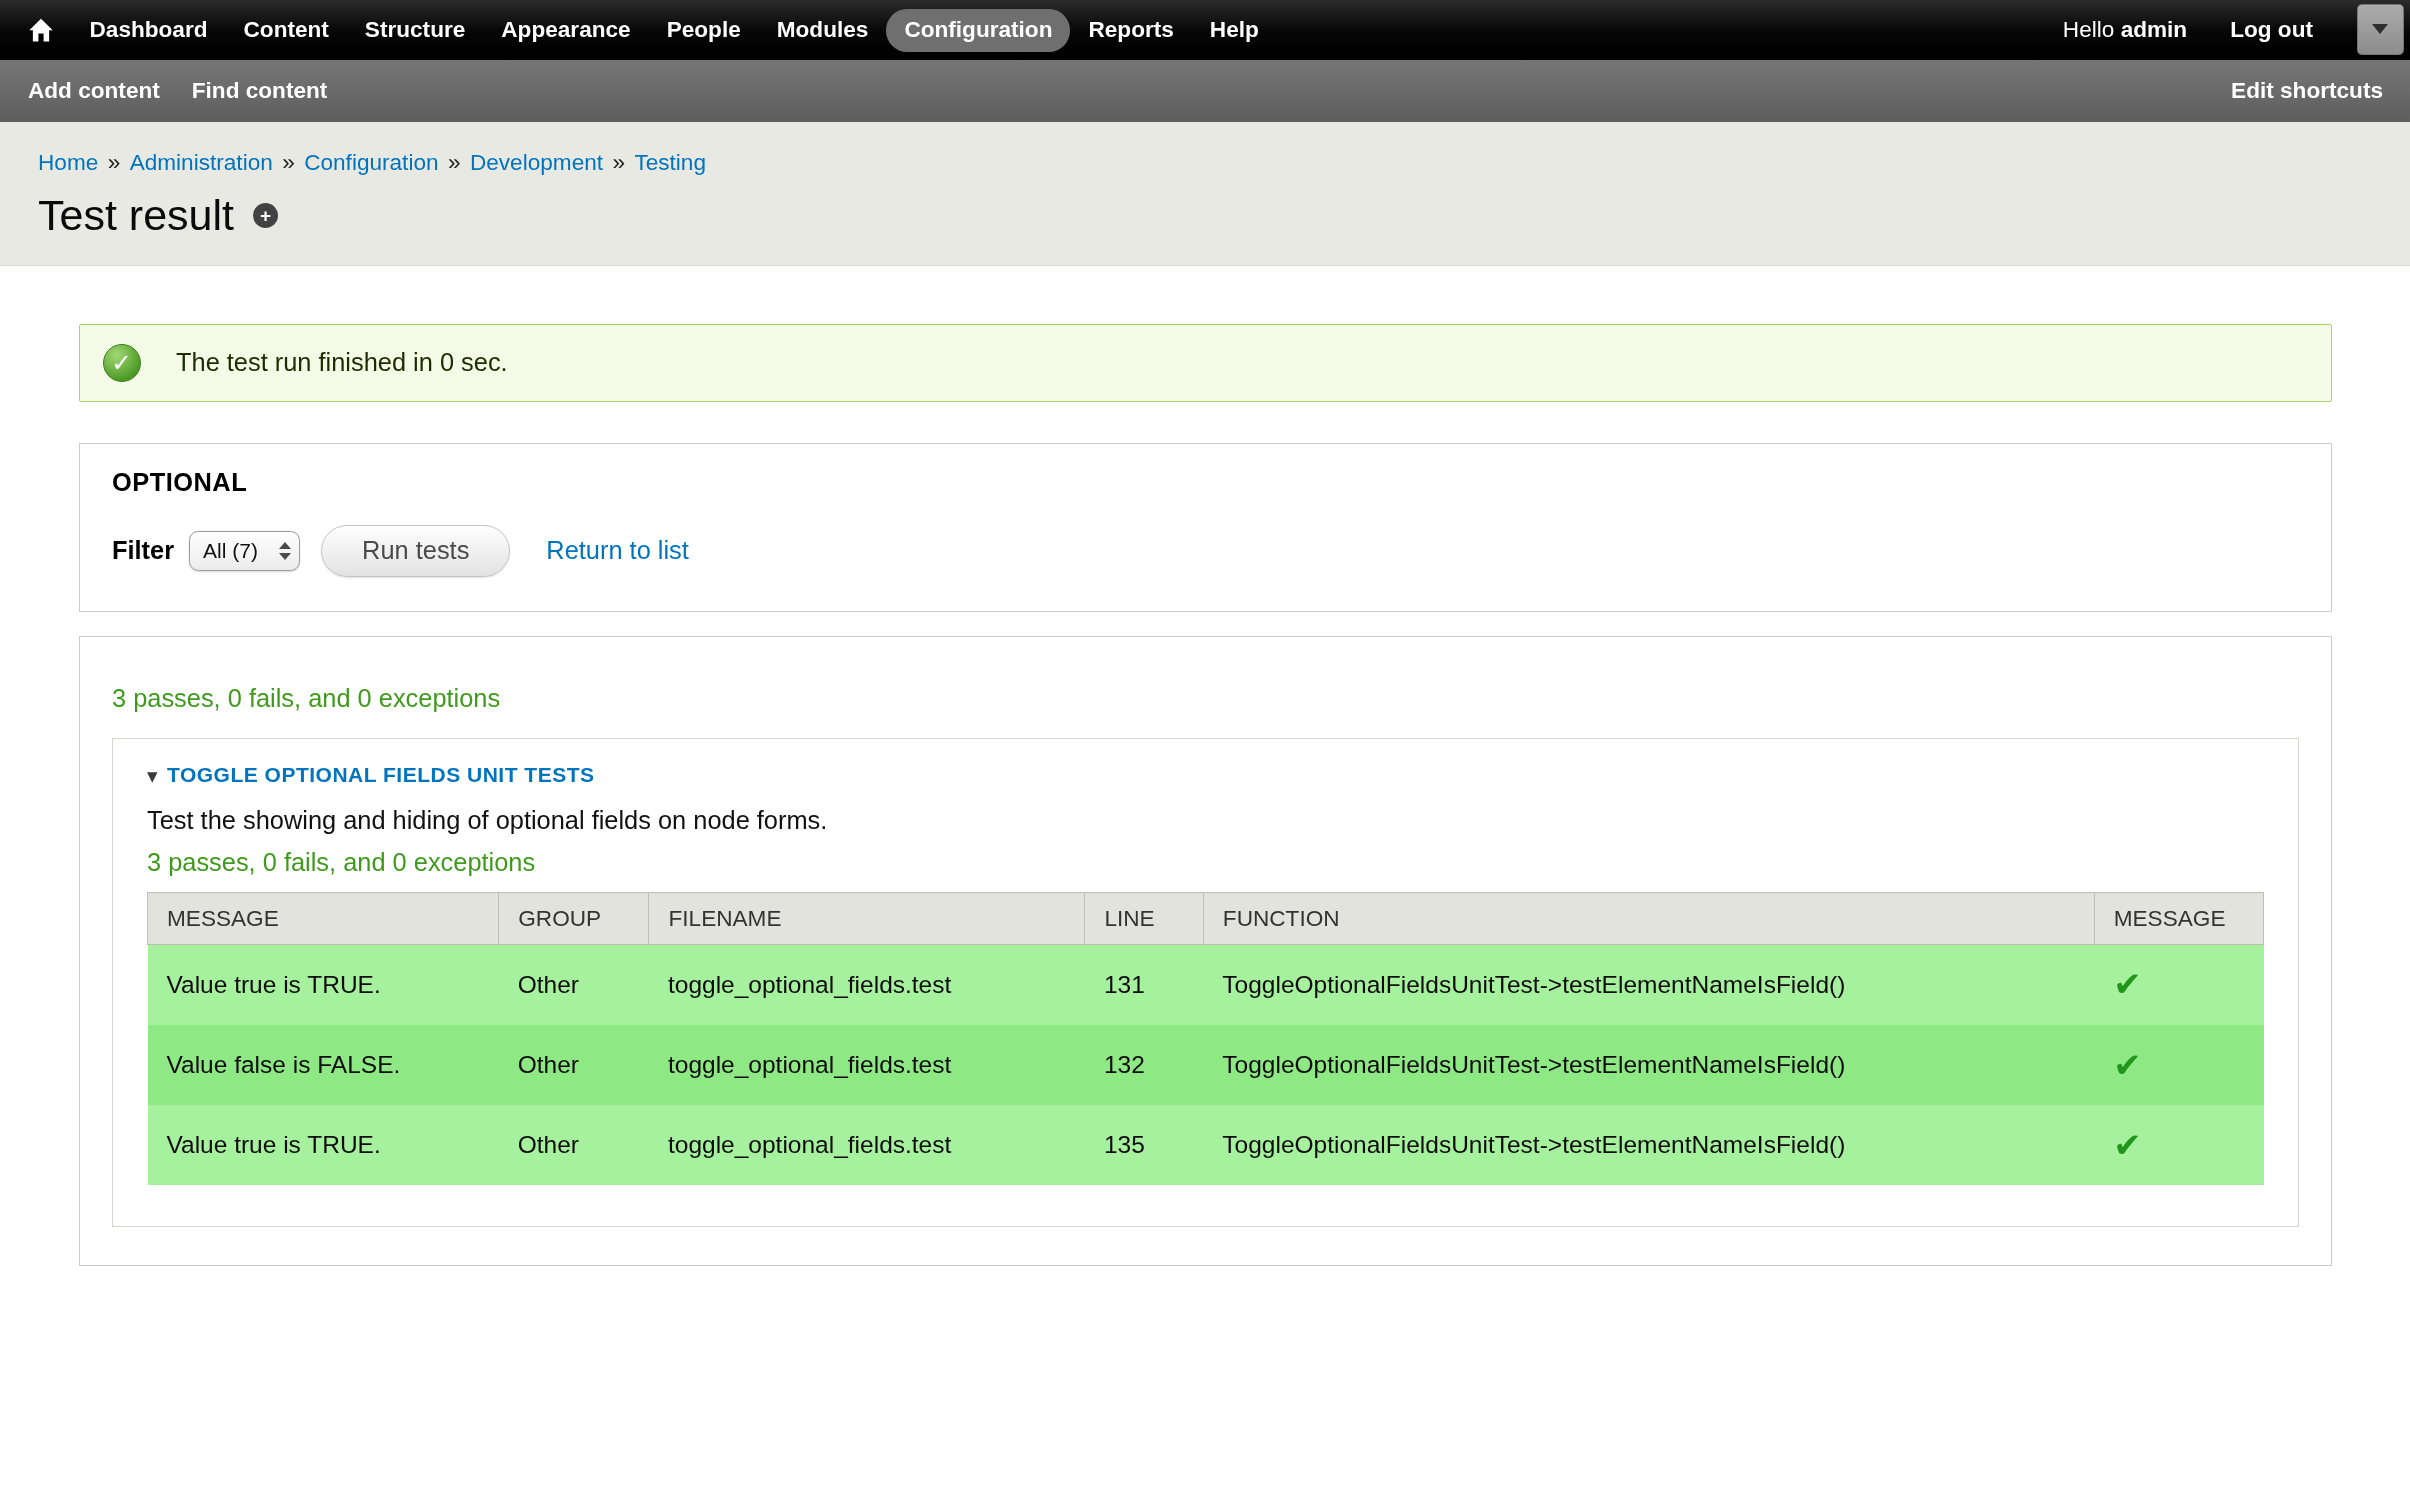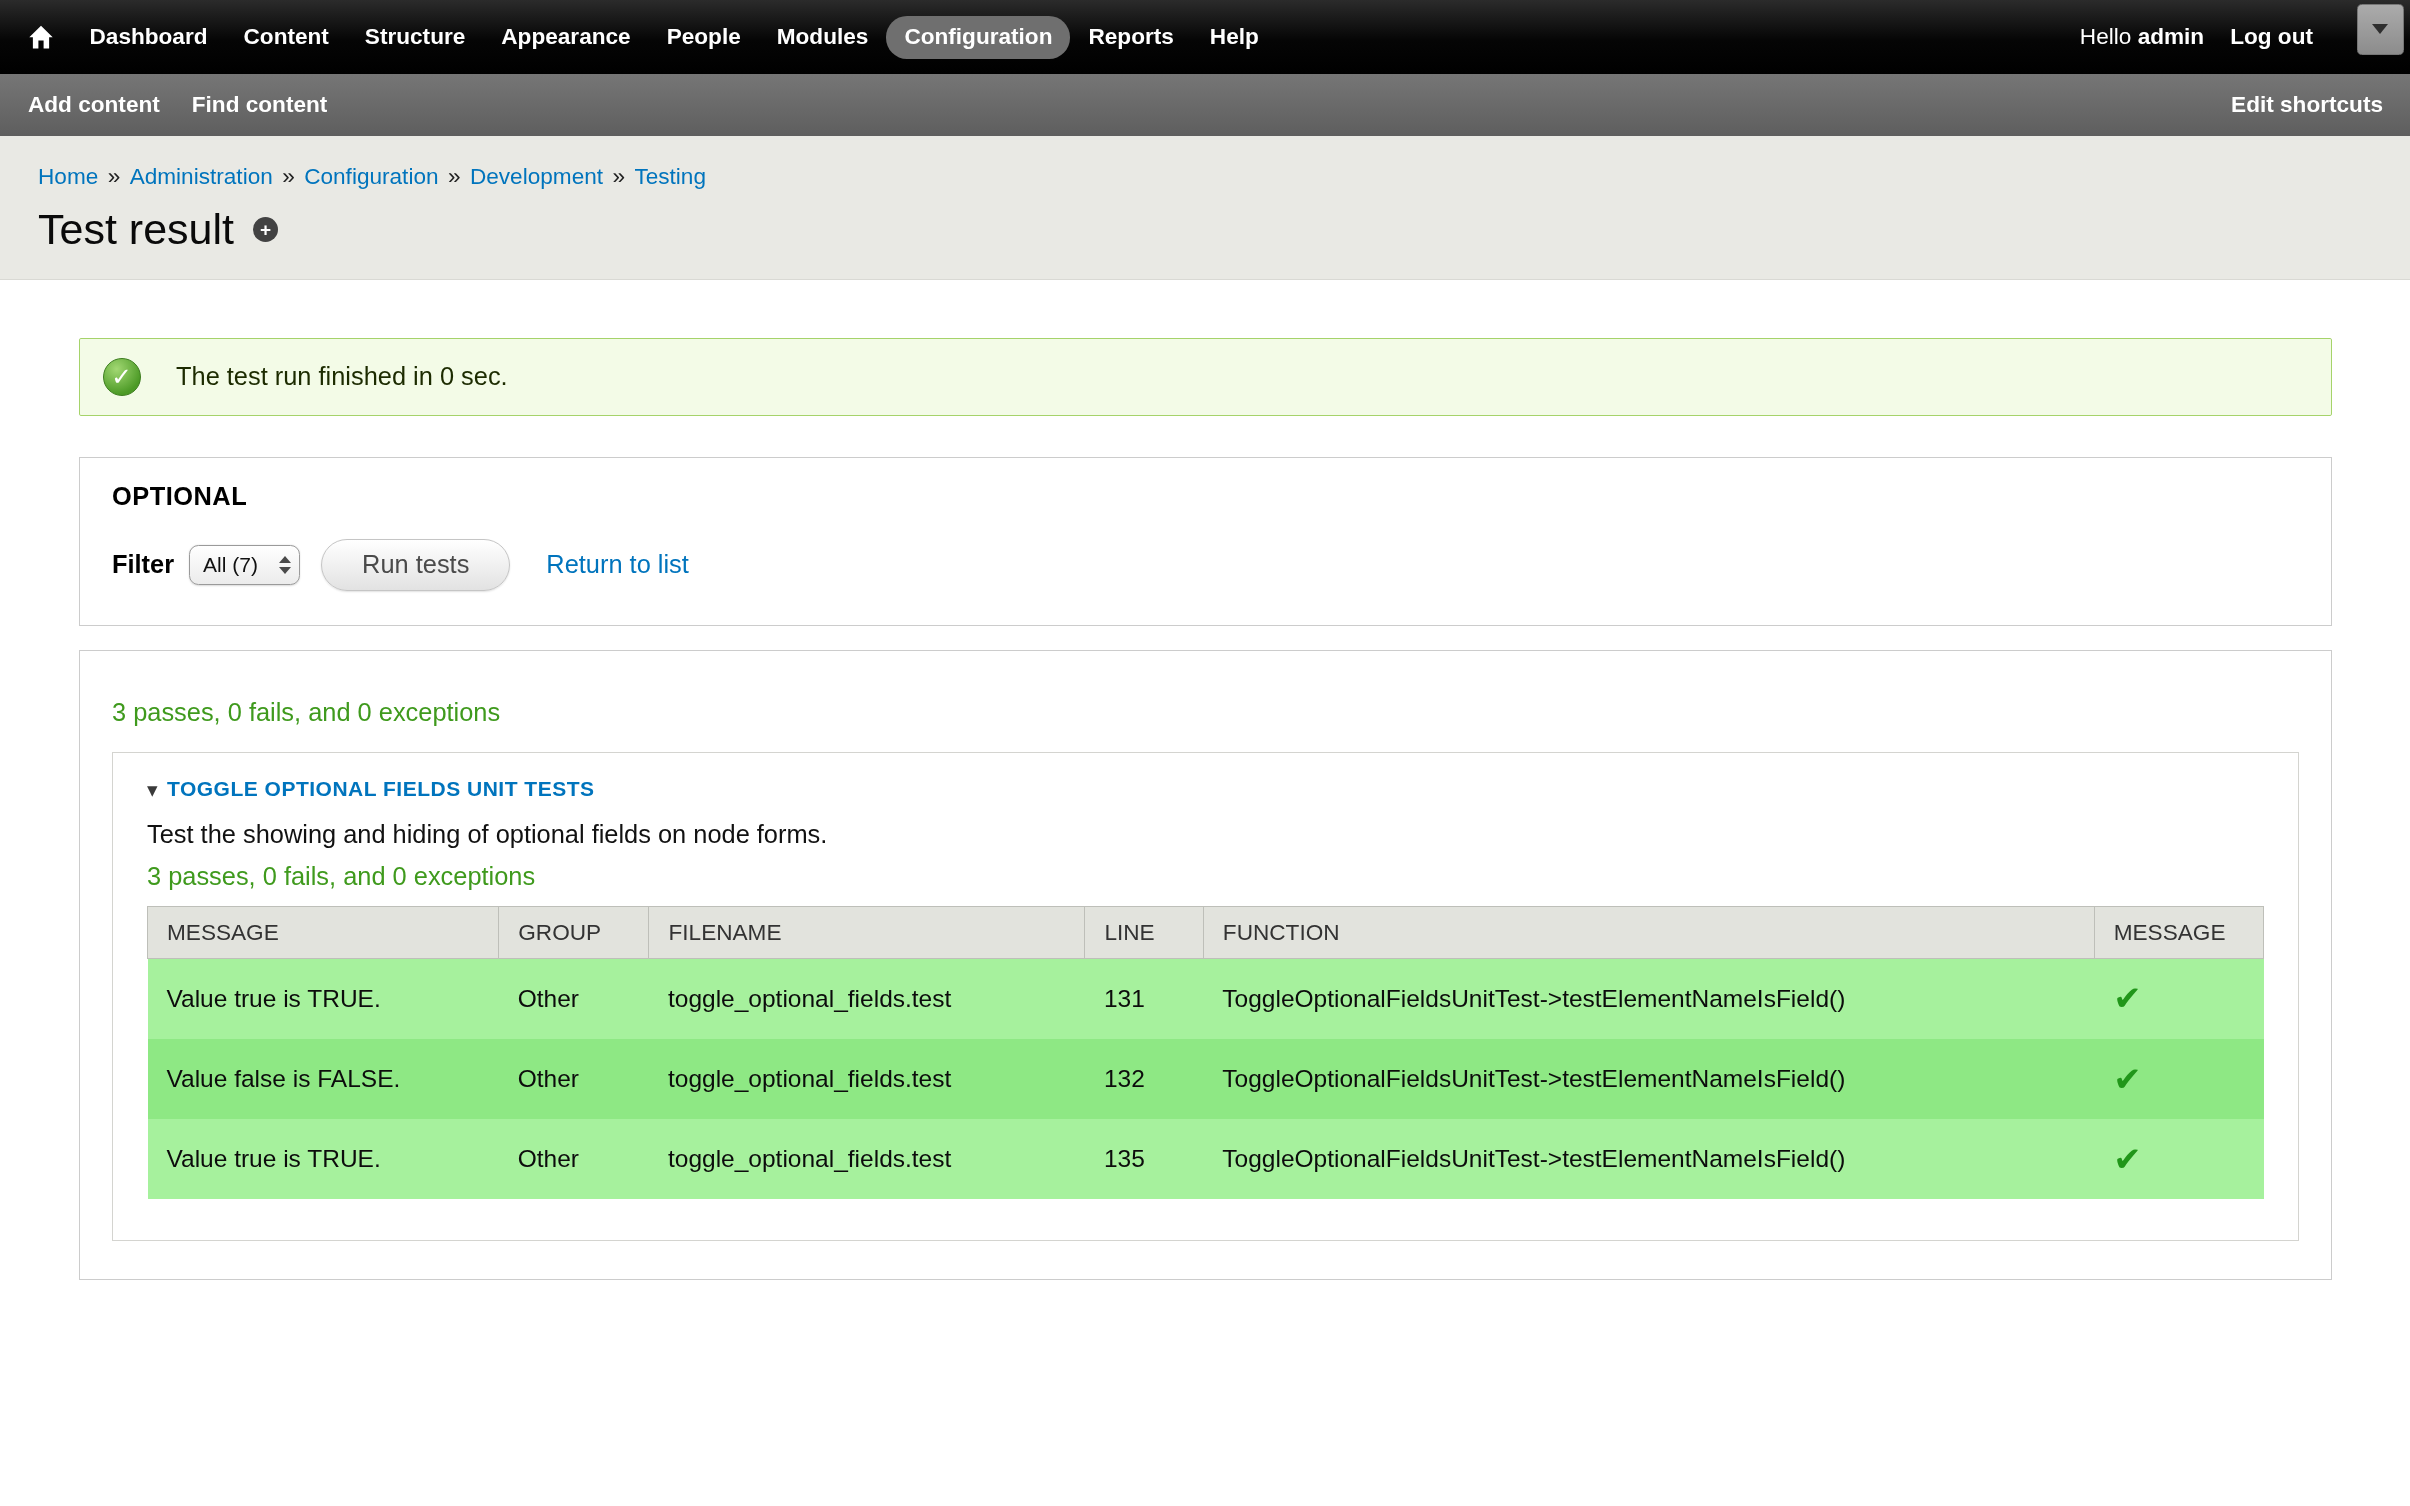--- a/index.html
+++ b/index.html
@@ -7,35 +7,35 @@
   html, body { background: #fff; }
   body {
     width: 2411px; height: 1507px; overflow: hidden;
     font-family: "Liberation Sans", "DejaVu Sans", sans-serif;
     color: #111;
   }
   a { text-decoration: none; cursor: pointer; }
 
   
   .toolbar {
-    position: relative; height: 74px;
+    position: relative; height: 60px;
     background: linear-gradient(#2b2b2b, #050505 55%, #000);
     display: flex; align-items: center; padding: 0 17px;
   }
   .toolbar-left { display: flex; align-items: center; }
   .home-btn { display: flex; align-items: center; justify-content: center; width: 47px; height: 47px; }
   .home-btn svg { width: 26px; height: 26px; fill: #fff; }
   .toolbar-menu { display: flex; align-items: center; margin-left: 7.5px; }
   .menu-item {
     color: #fff; font-size: 22.6px; font-weight: bold;
     padding: 8.5px 18px; border-radius: 21px; white-space: nowrap;
   }
   .menu-item.active { background: #6f6f6f; }
   .toolbar-right {
-    margin-left: auto; display: flex; align-items: flex-start; gap: 26px;
+    margin-left: auto; display: flex; align-items: flex-start; gap: 43px;
     padding-right: 81px; color: #fff; font-size: 22.6px;
   }
   .greeting { font-weight: normal; white-space: nowrap; }
   .greeting b { font-weight: bold; }
   .logout { color: #fff; font-weight: bold; white-space: nowrap; }
   .toolbar-toggle {
     position: absolute; top: 3.8px; right: 7.5px; width: 47px; height: 51px;
     background: linear-gradient(#ababab, #8c8c8c); border: 0.9px solid #767676;
     border-radius: 4.7px; display: flex; align-items: center; justify-content: center; cursor: pointer;
   }

